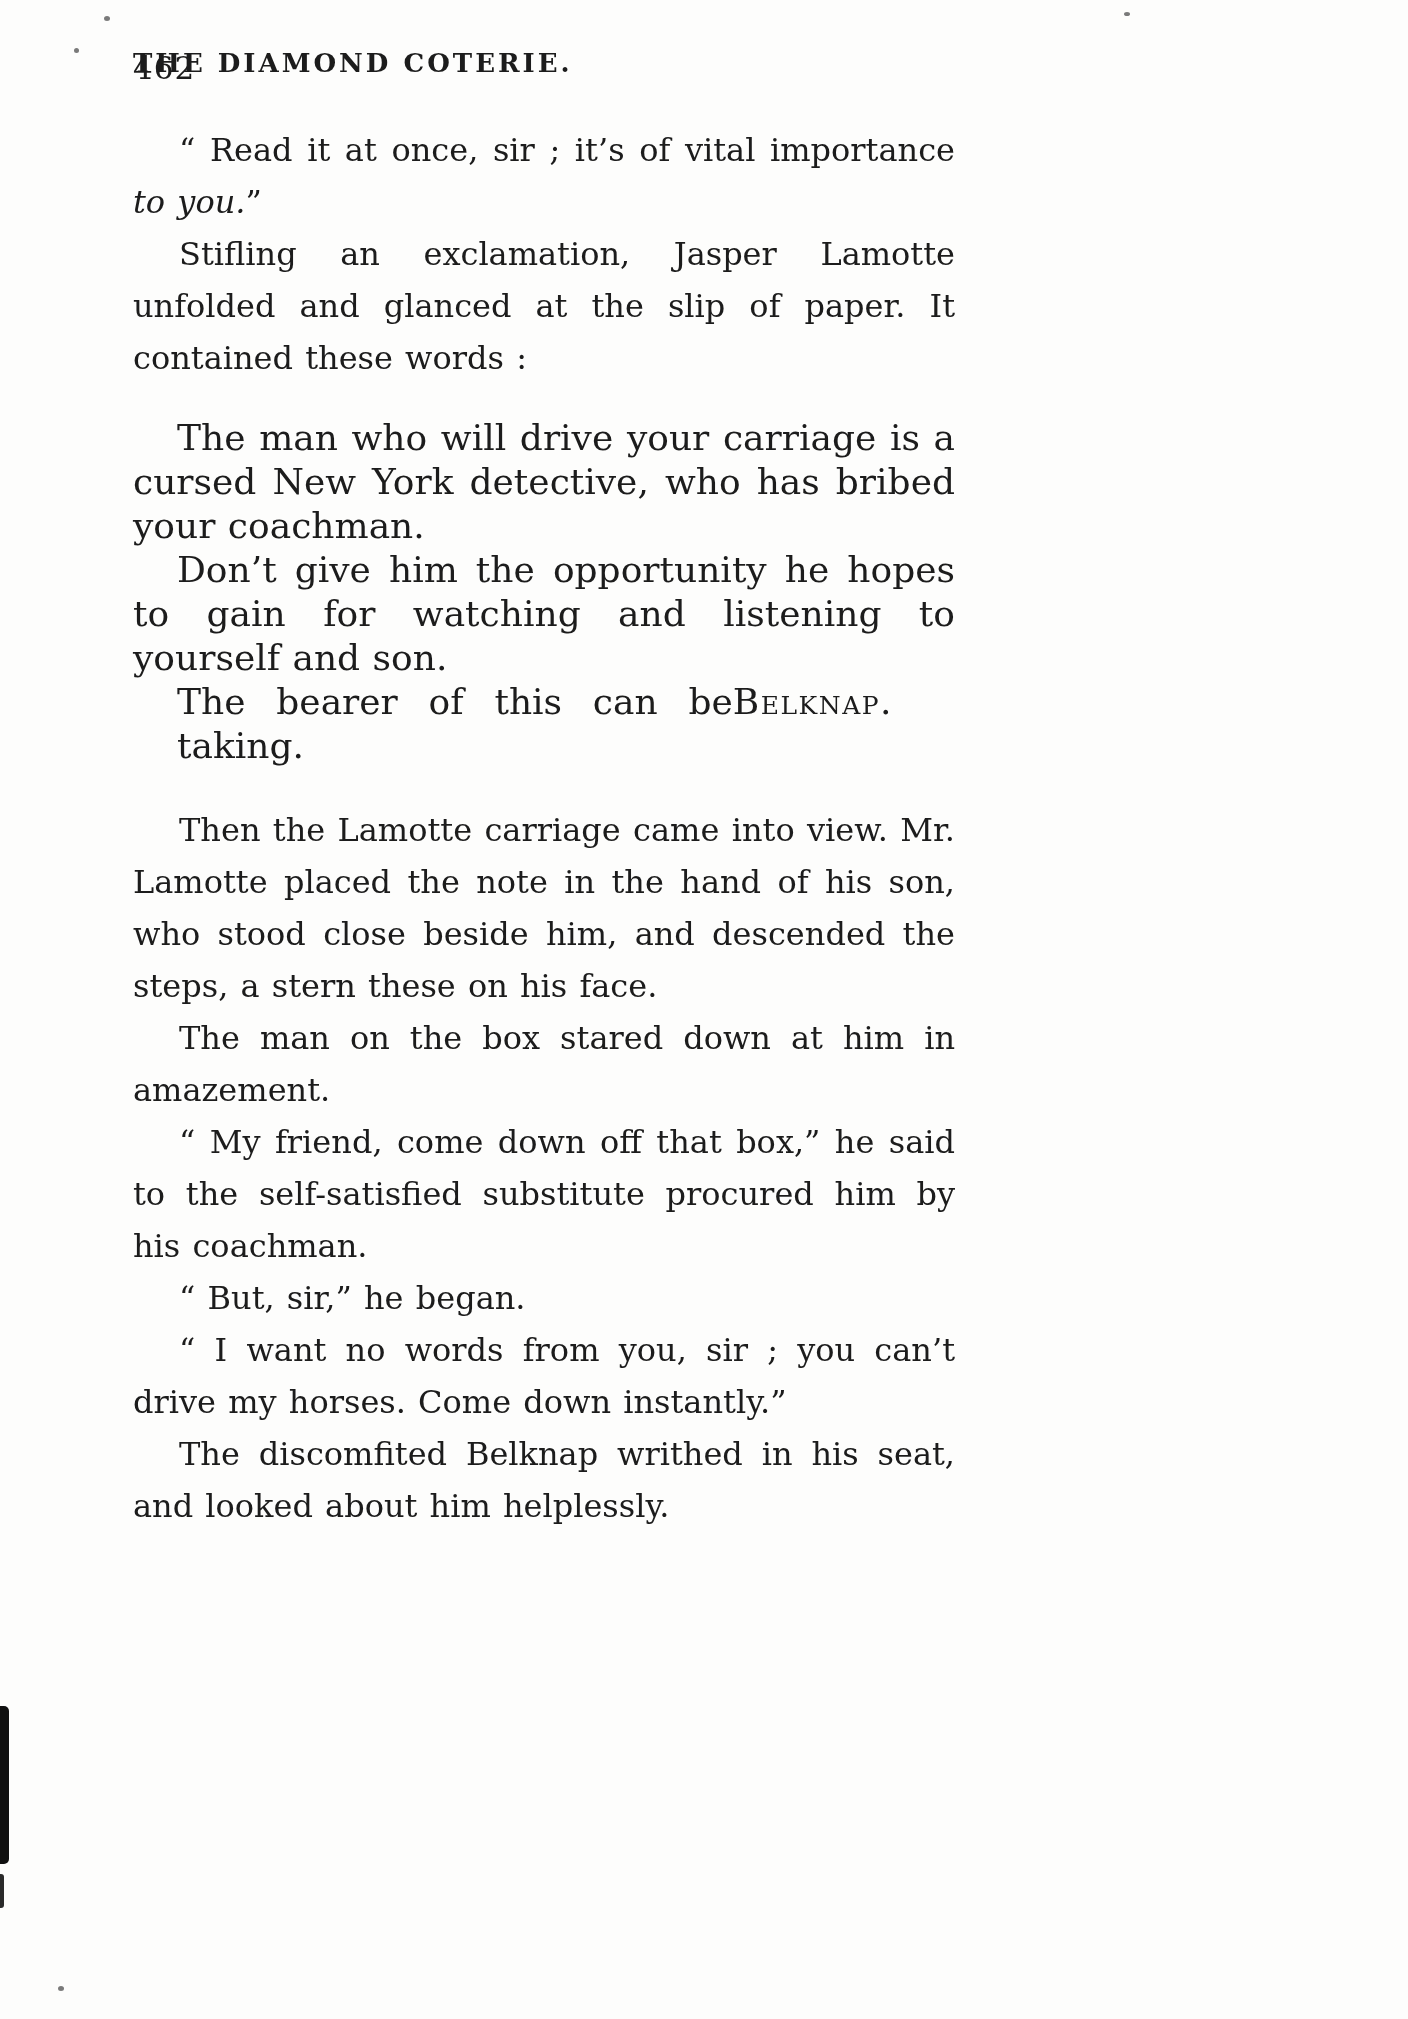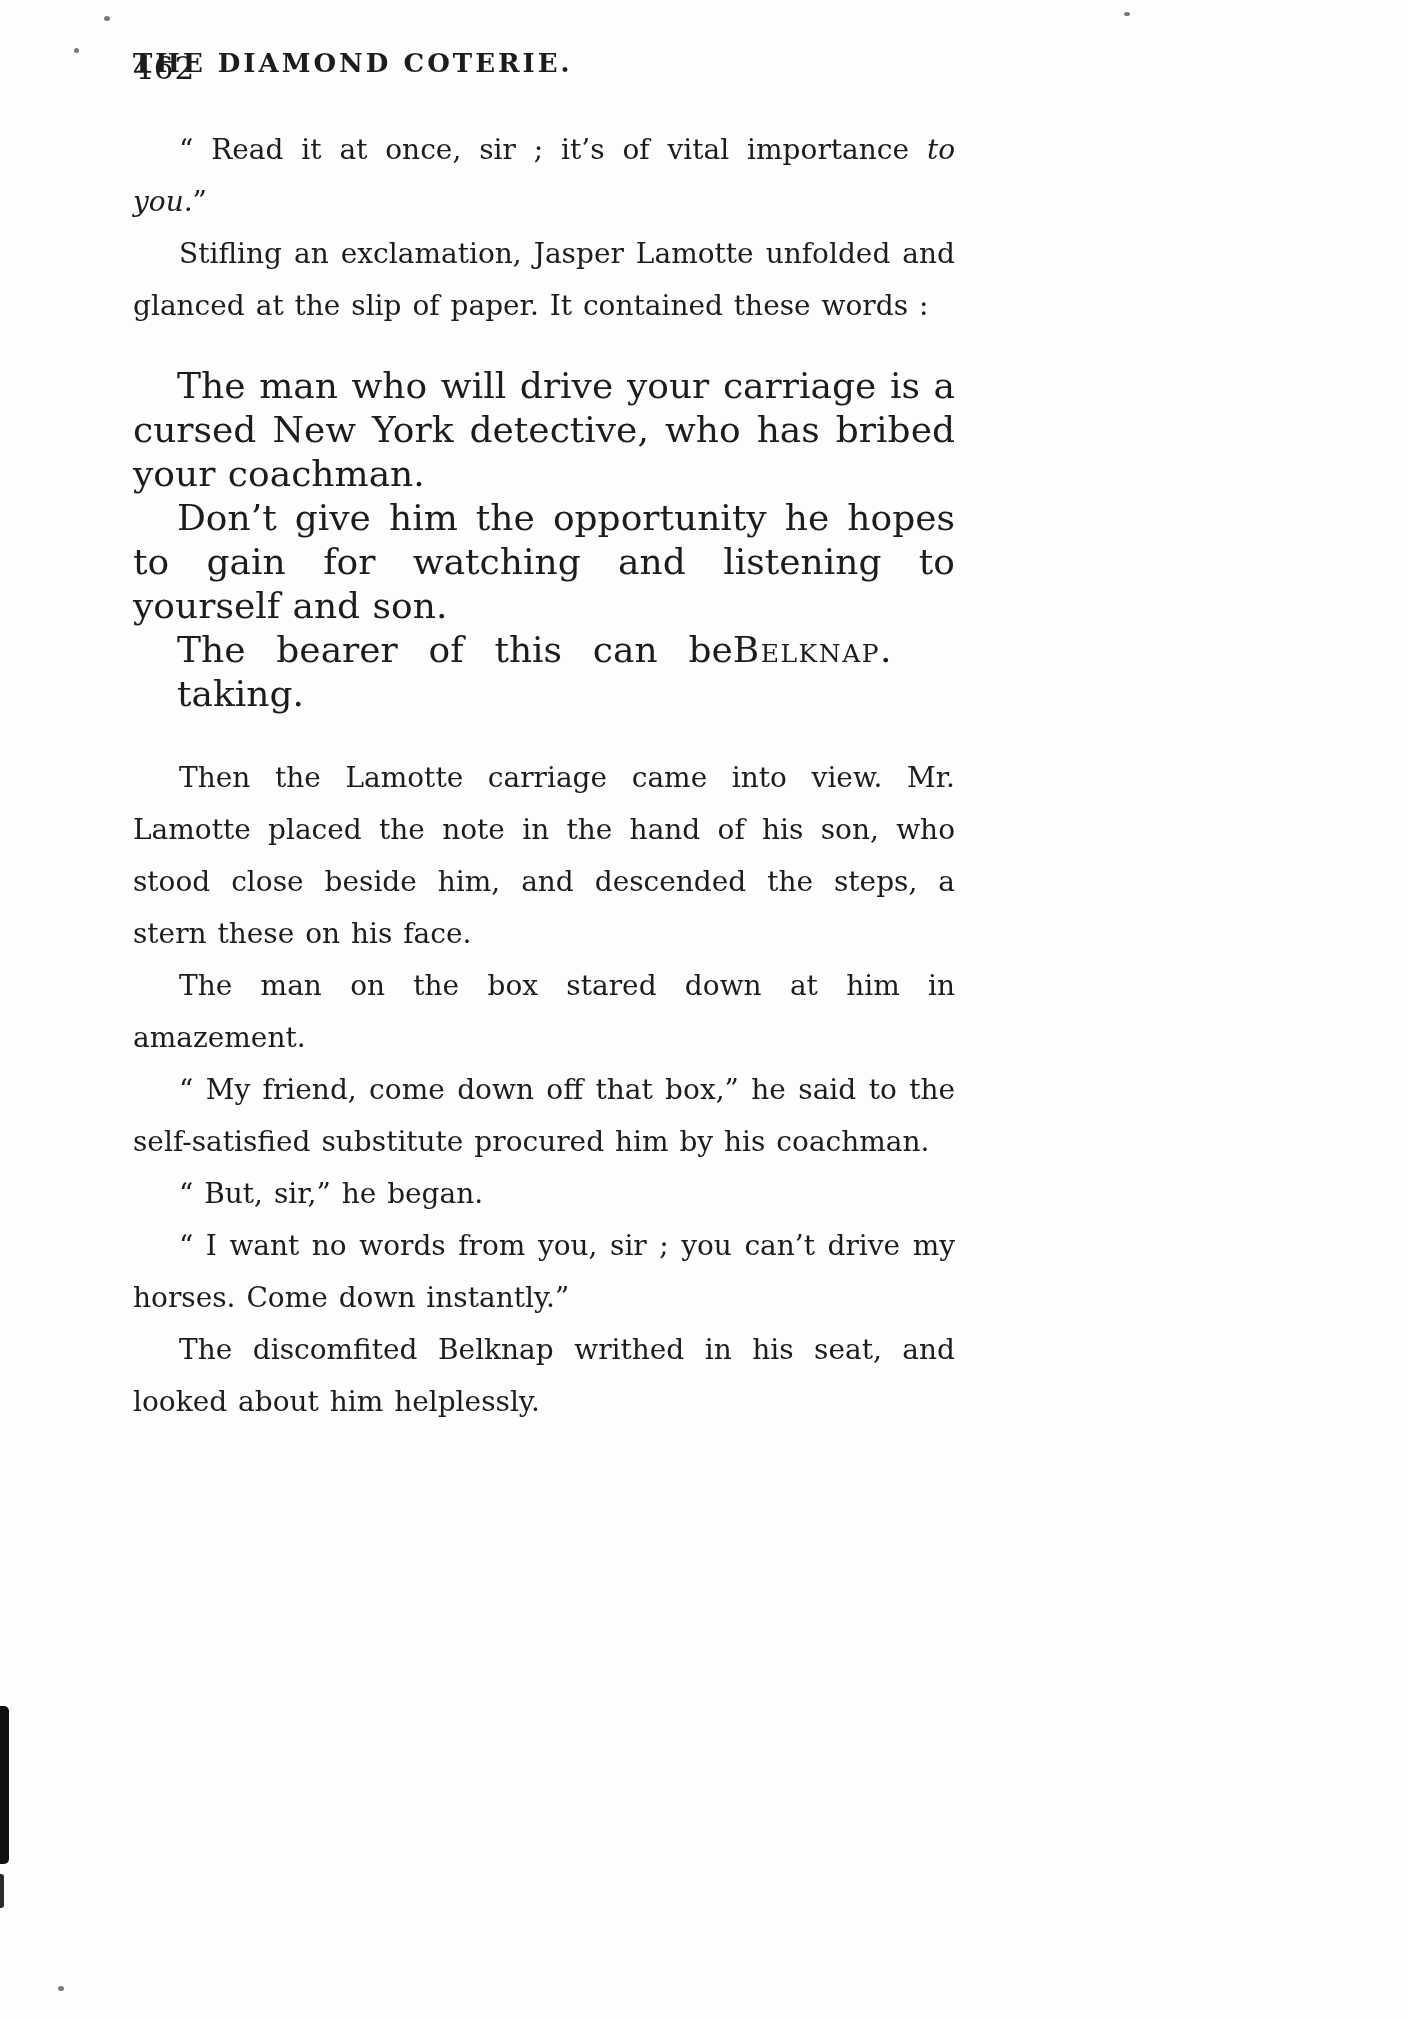--- a/index.html
+++ b/index.html
@@ -39,21 +39,21 @@
     padding-top: 4px;
   }
   .text-block {
     width: 822px;
     margin-left: 133px;
     margin-top: 40px;
   }
   .para {
     margin: 0;
     text-indent: 46px;
-    font-size: 28px;
+    font-size: 32px;
     line-height: 52px;
     text-align: justify;
     word-spacing: 2px;
   }
   .para em { font-style: italic; }
   .note {
     margin: 32px 0 36px 0;
     padding: 0;
   }
   .note-para {

